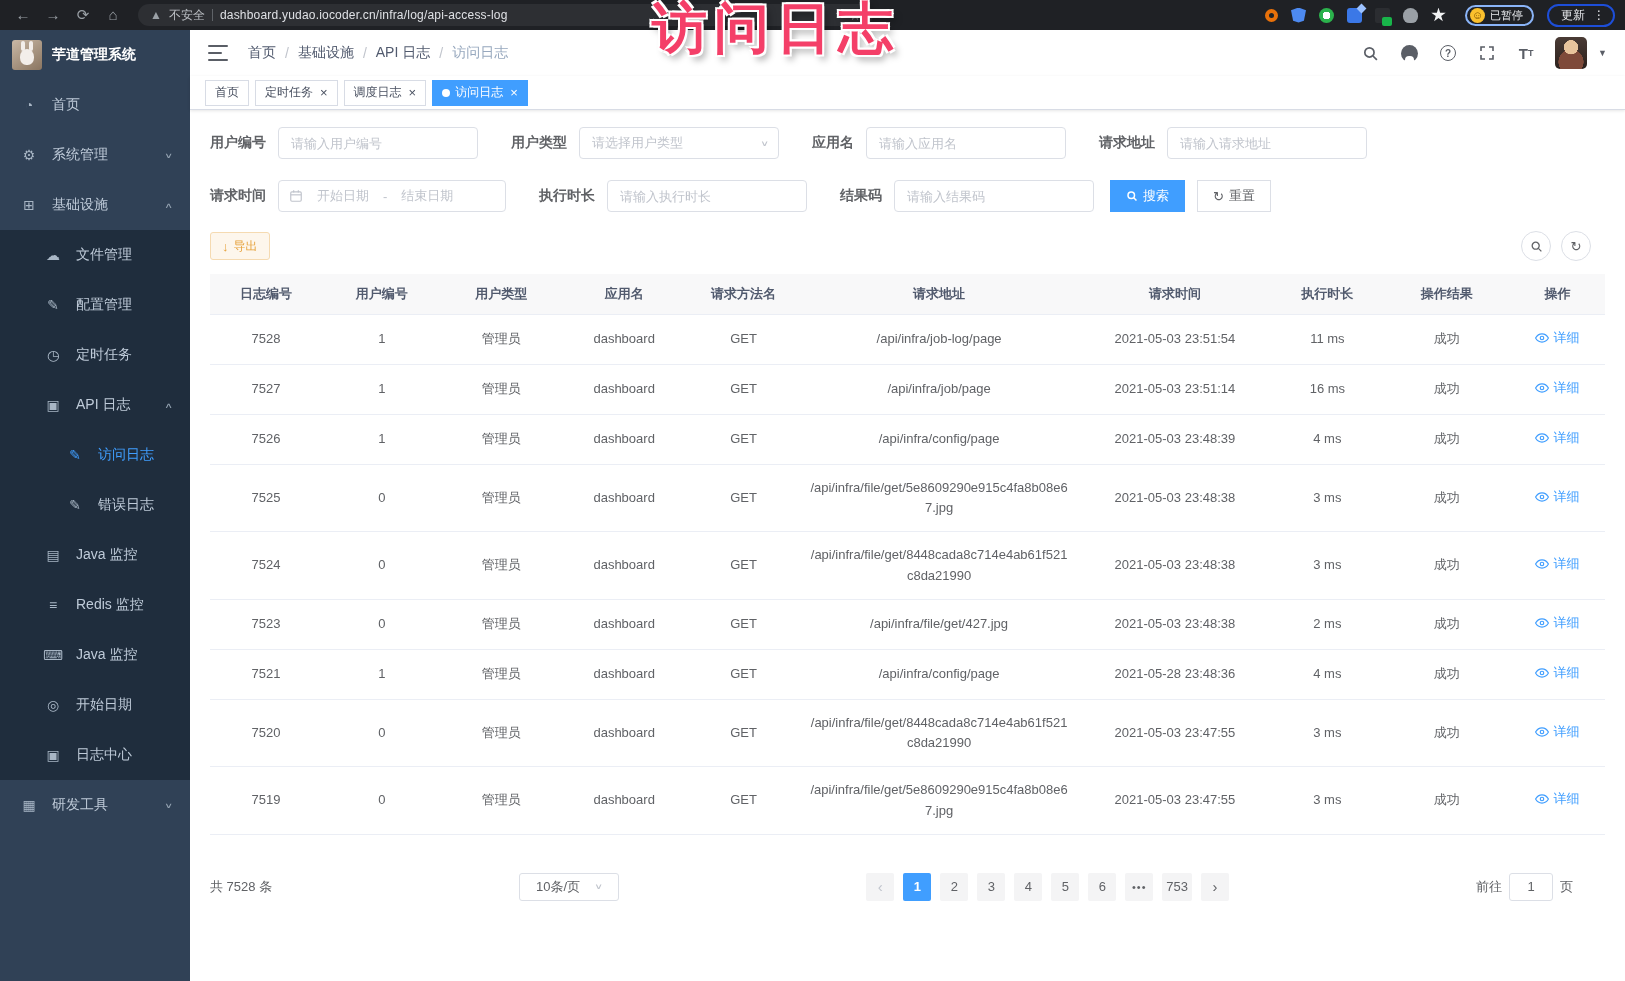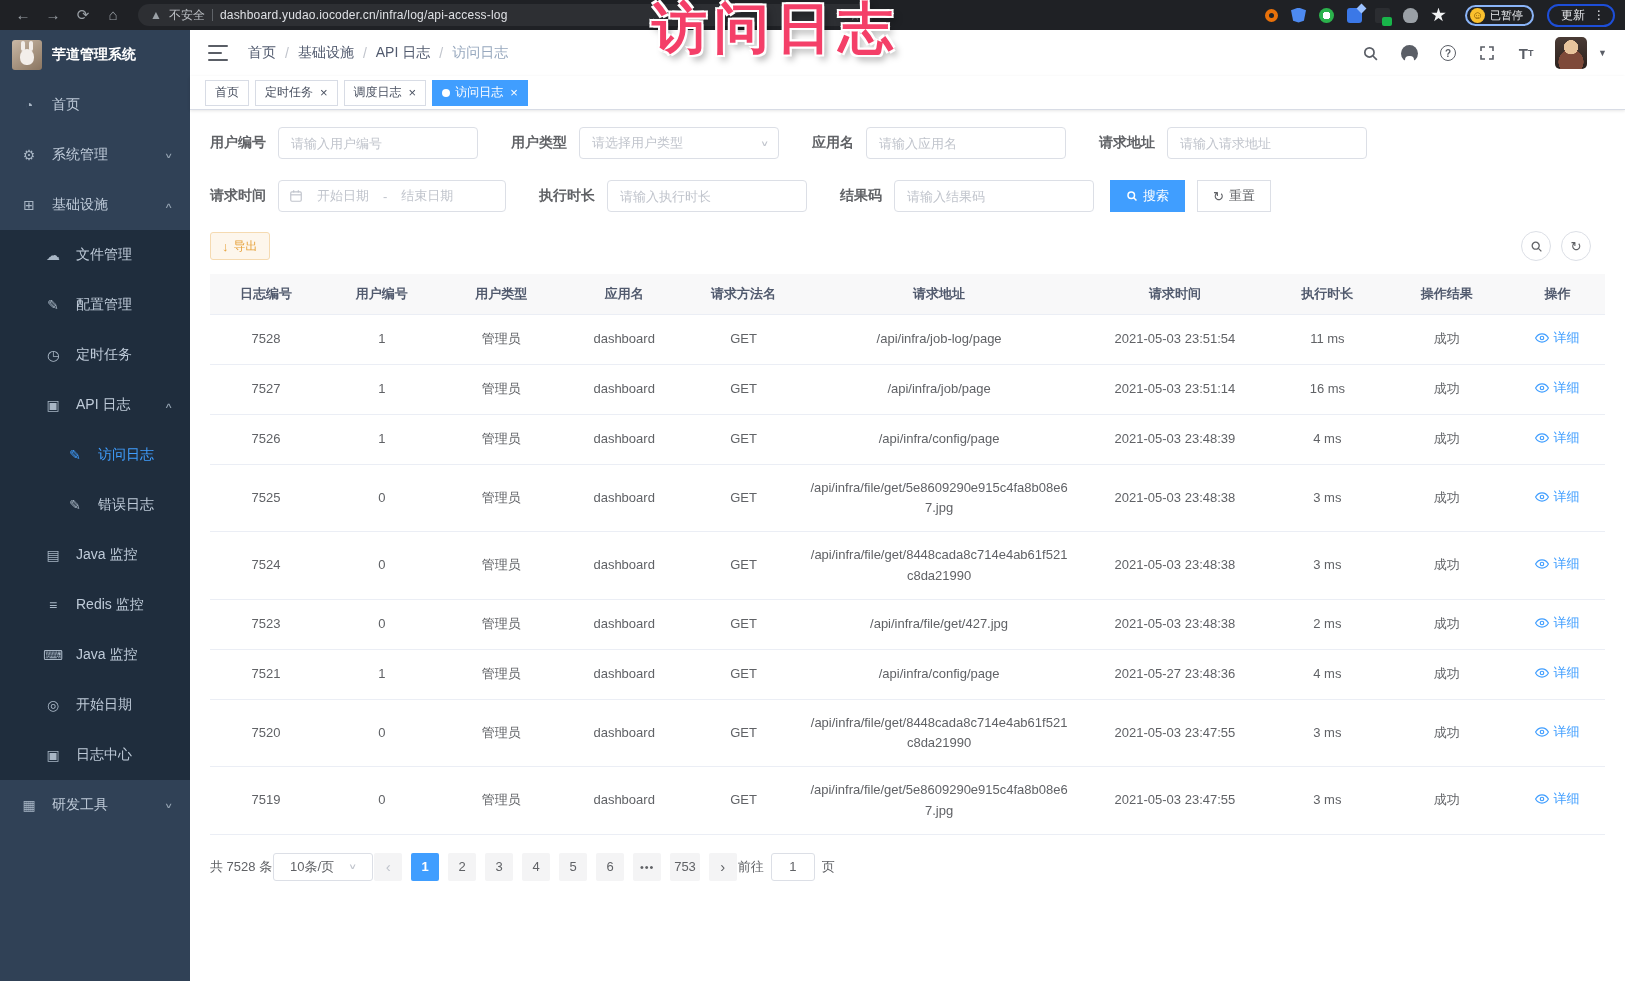--- a/index.html
+++ b/index.html
@@ -111,21 +111,21 @@
   .toolbar-row { display:flex; align-items:center; justify-content:space-between; margin-bottom:13px; }
   .mini-circles { display:flex; gap:10px; padding-right:14px; }
   .circle-btn { width:30px; height:30px; border-radius:50%; border:1px solid #dcdfe6; background:#fff; display:flex; align-items:center; justify-content:center; color:#606266; cursor:pointer; font-size:13px; }
 
   table { width:100%; border-collapse:collapse; font-size:13px; color:#606266; table-layout:fixed; }
   thead th { background:#f8f8f9; color:#515a6e; font-weight:700; height:40px; border-bottom:1px solid #ebeef5; text-align:center; padding:0 4px; }
   tbody td { border-bottom:1px solid #ebeef5; text-align:center; padding:13px 4px; word-break:break-all; line-height:1.55; }
   .url-cell { display:inline-block; max-width:262px; }
   .detail-link { color:#409eff; display:inline-flex; align-items:center; gap:4px; text-decoration:none; cursor:pointer; }
 
-  .pagination { display:flex; align-items:center; justify-content:flex-start; margin-top:18px; gap:1px; font-size:13px; color:#606266; padding-right:32px; }
+  .pagination { display:flex; align-items:center; justify-content:space-between; margin-top:38px; gap:1px; font-size:13px; color:#606266; padding-right:32px; }
   .psel { width:100px; height:28px; border:1px solid #dcdfe6; border-radius:3px; display:flex; align-items:center; justify-content:center; gap:15px; color:#606266; cursor:pointer; }
   .pg { min-width:28px; height:28px; padding:0 4px; background:#f4f4f5; border-radius:2px; display:inline-flex; align-items:center; justify-content:center; color:#606266; cursor:pointer; }
   .pg.active { background:#409eff; color:#fff; font-weight:bold; }
   .pg.arrow { font-size:15px; }
   .pg.disabled { color:#c0c4cc; }
   .pg.more { letter-spacing:1px; font-size:11px; }
   .goto { display:flex; align-items:center; gap:7px; }
   .goto-input { width:44px; height:28px; border:1px solid #dcdfe6; border-radius:3px; text-align:center; font-size:13px; color:#606266; outline:none; font-family:inherit; }
 </style>
 </head>
@@ -513,21 +513,21 @@
                   <span>详细</span>
                 </a></td>
             </tr>
             <tr>
               <td>7521</td>
               <td>1</td>
               <td>管理员</td>
               <td>dashboard</td>
               <td>GET</td>
               <td><div class="url-cell">/api/infra/config/page</div></td>
-              <td>2021-05-27 23:48:36</td>
+              <td>2021-05-28 23:48:36</td>
               <td>4 ms</td>
               <td>成功</td>
               <td><a class="detail-link">
                   <svg width="14" height="14" viewBox="0 0 24 24" fill="none" stroke="#409eff" stroke-width="2">
                     <path d="M1 12s4-7 11-7 11 7 11 7-4 7-11 7S1 12 1 12z"></path>
                     <circle cx="12" cy="12" r="3"></circle>
                   </svg>
                   <span>详细</span>
                 </a></td>
             </tr>

